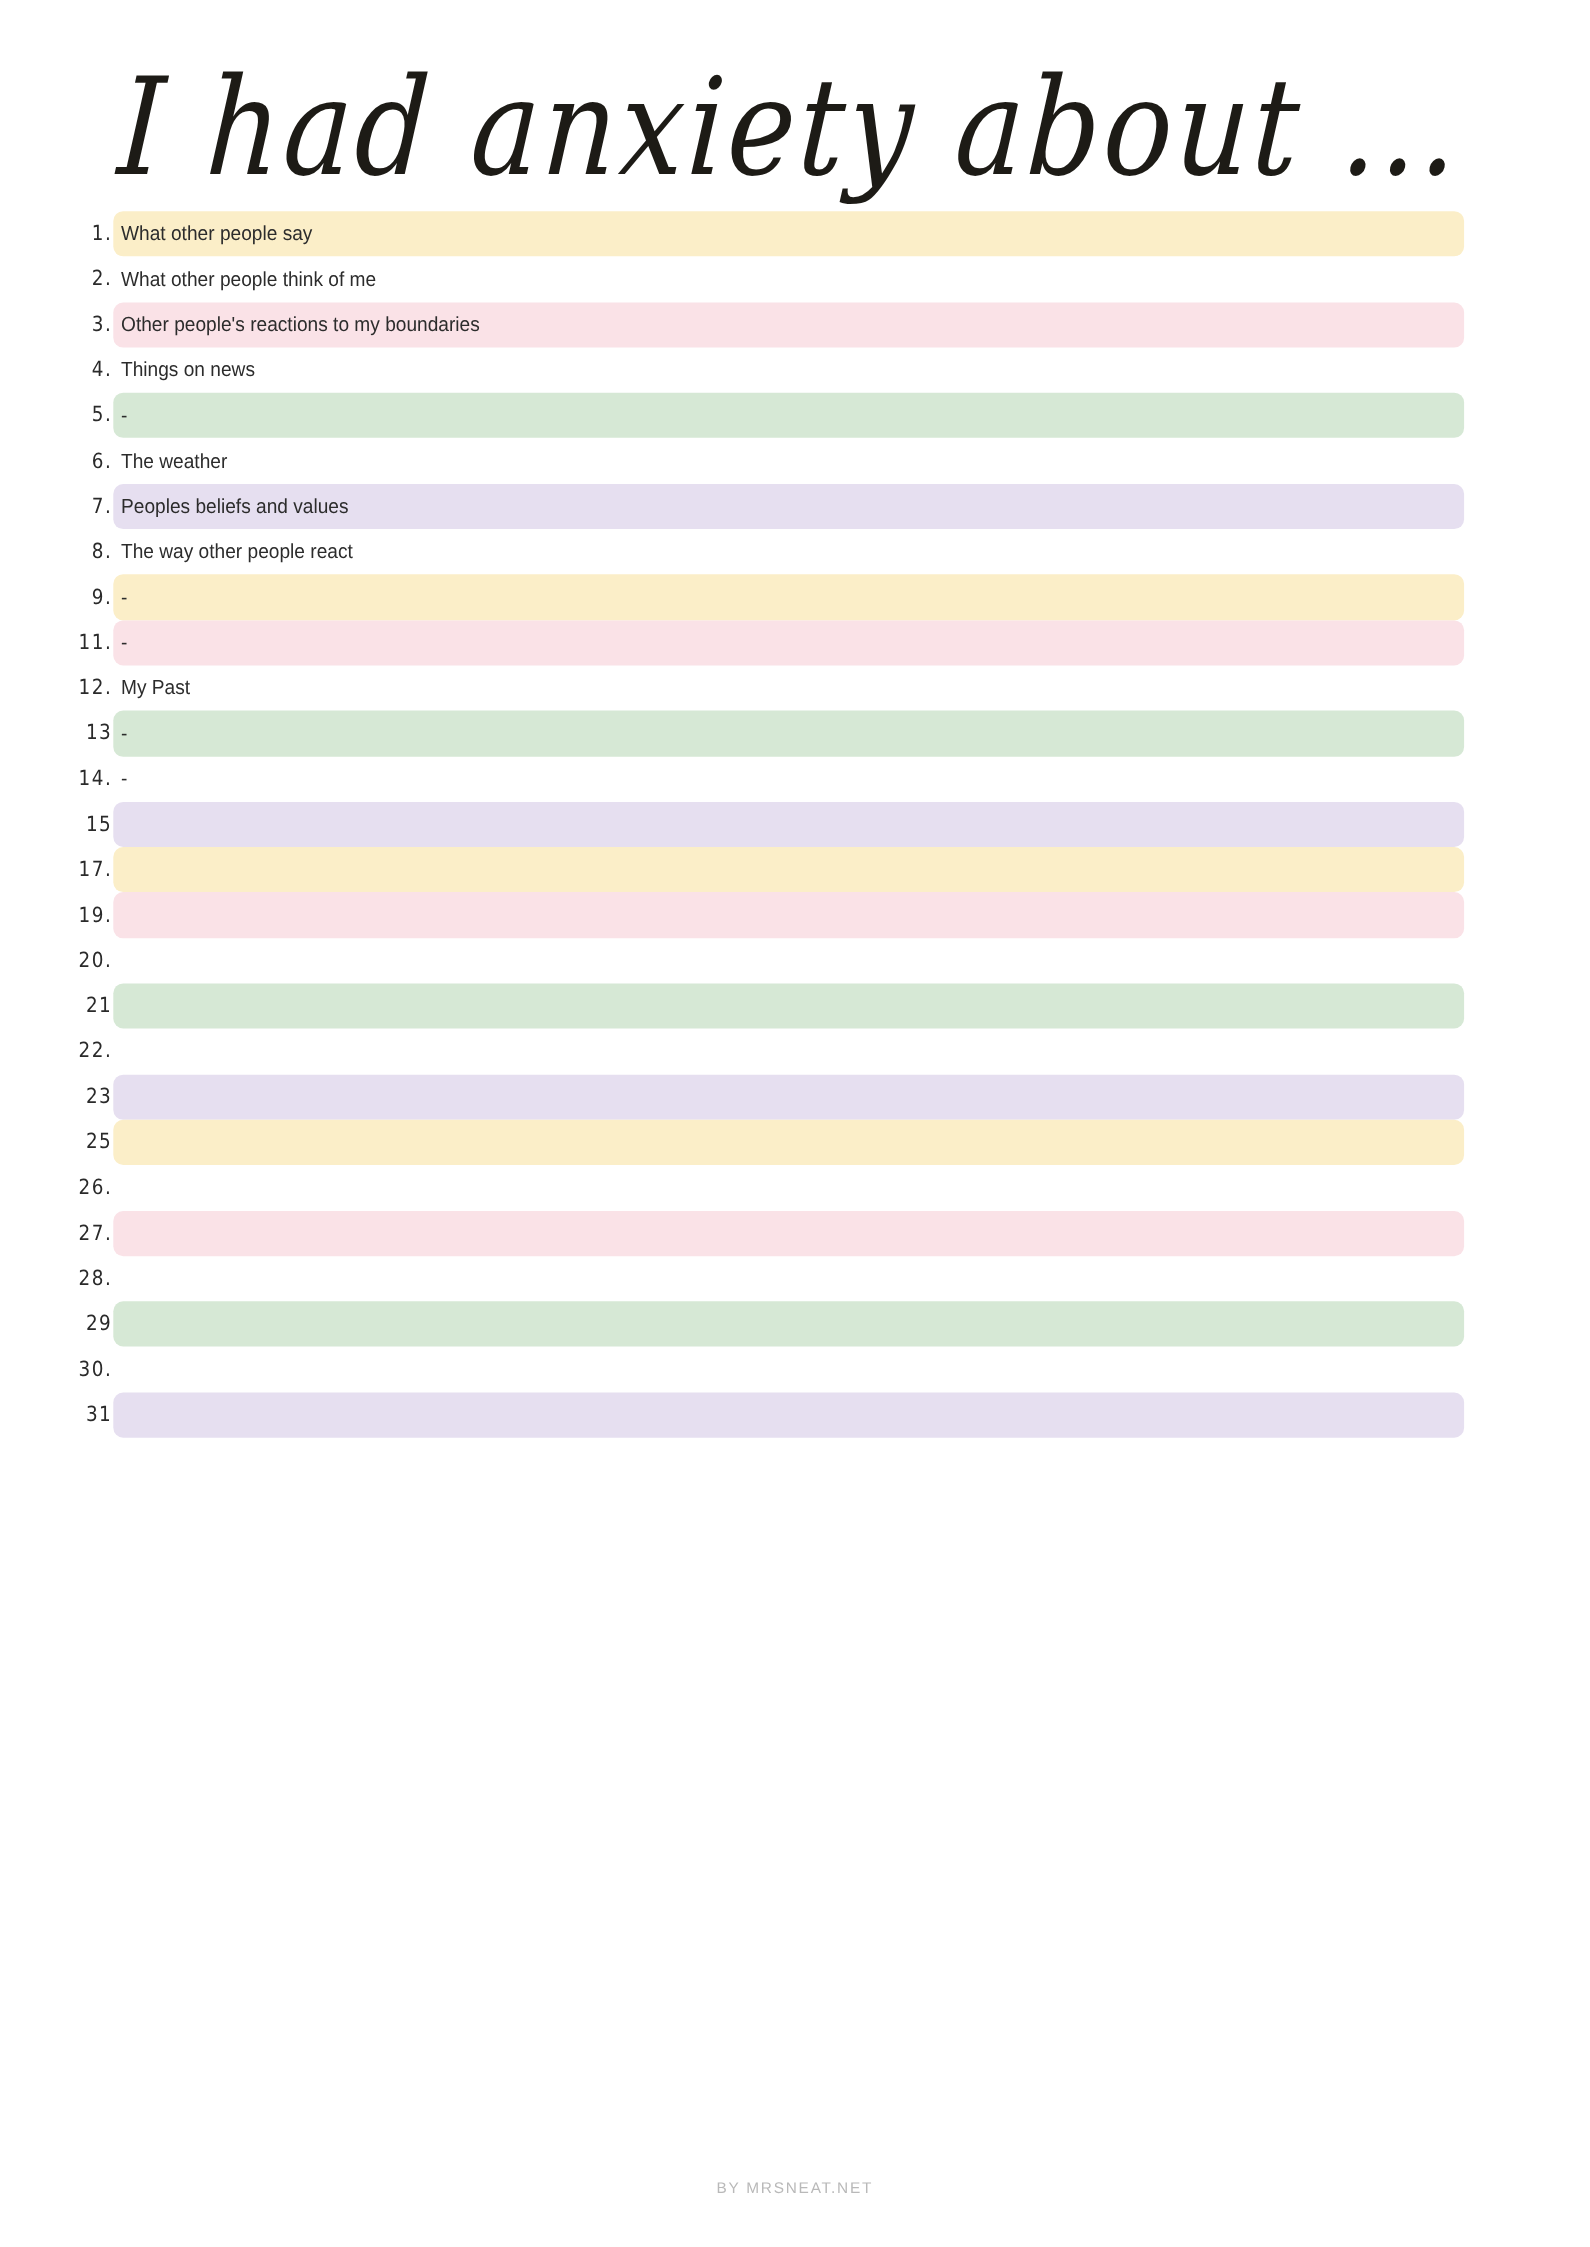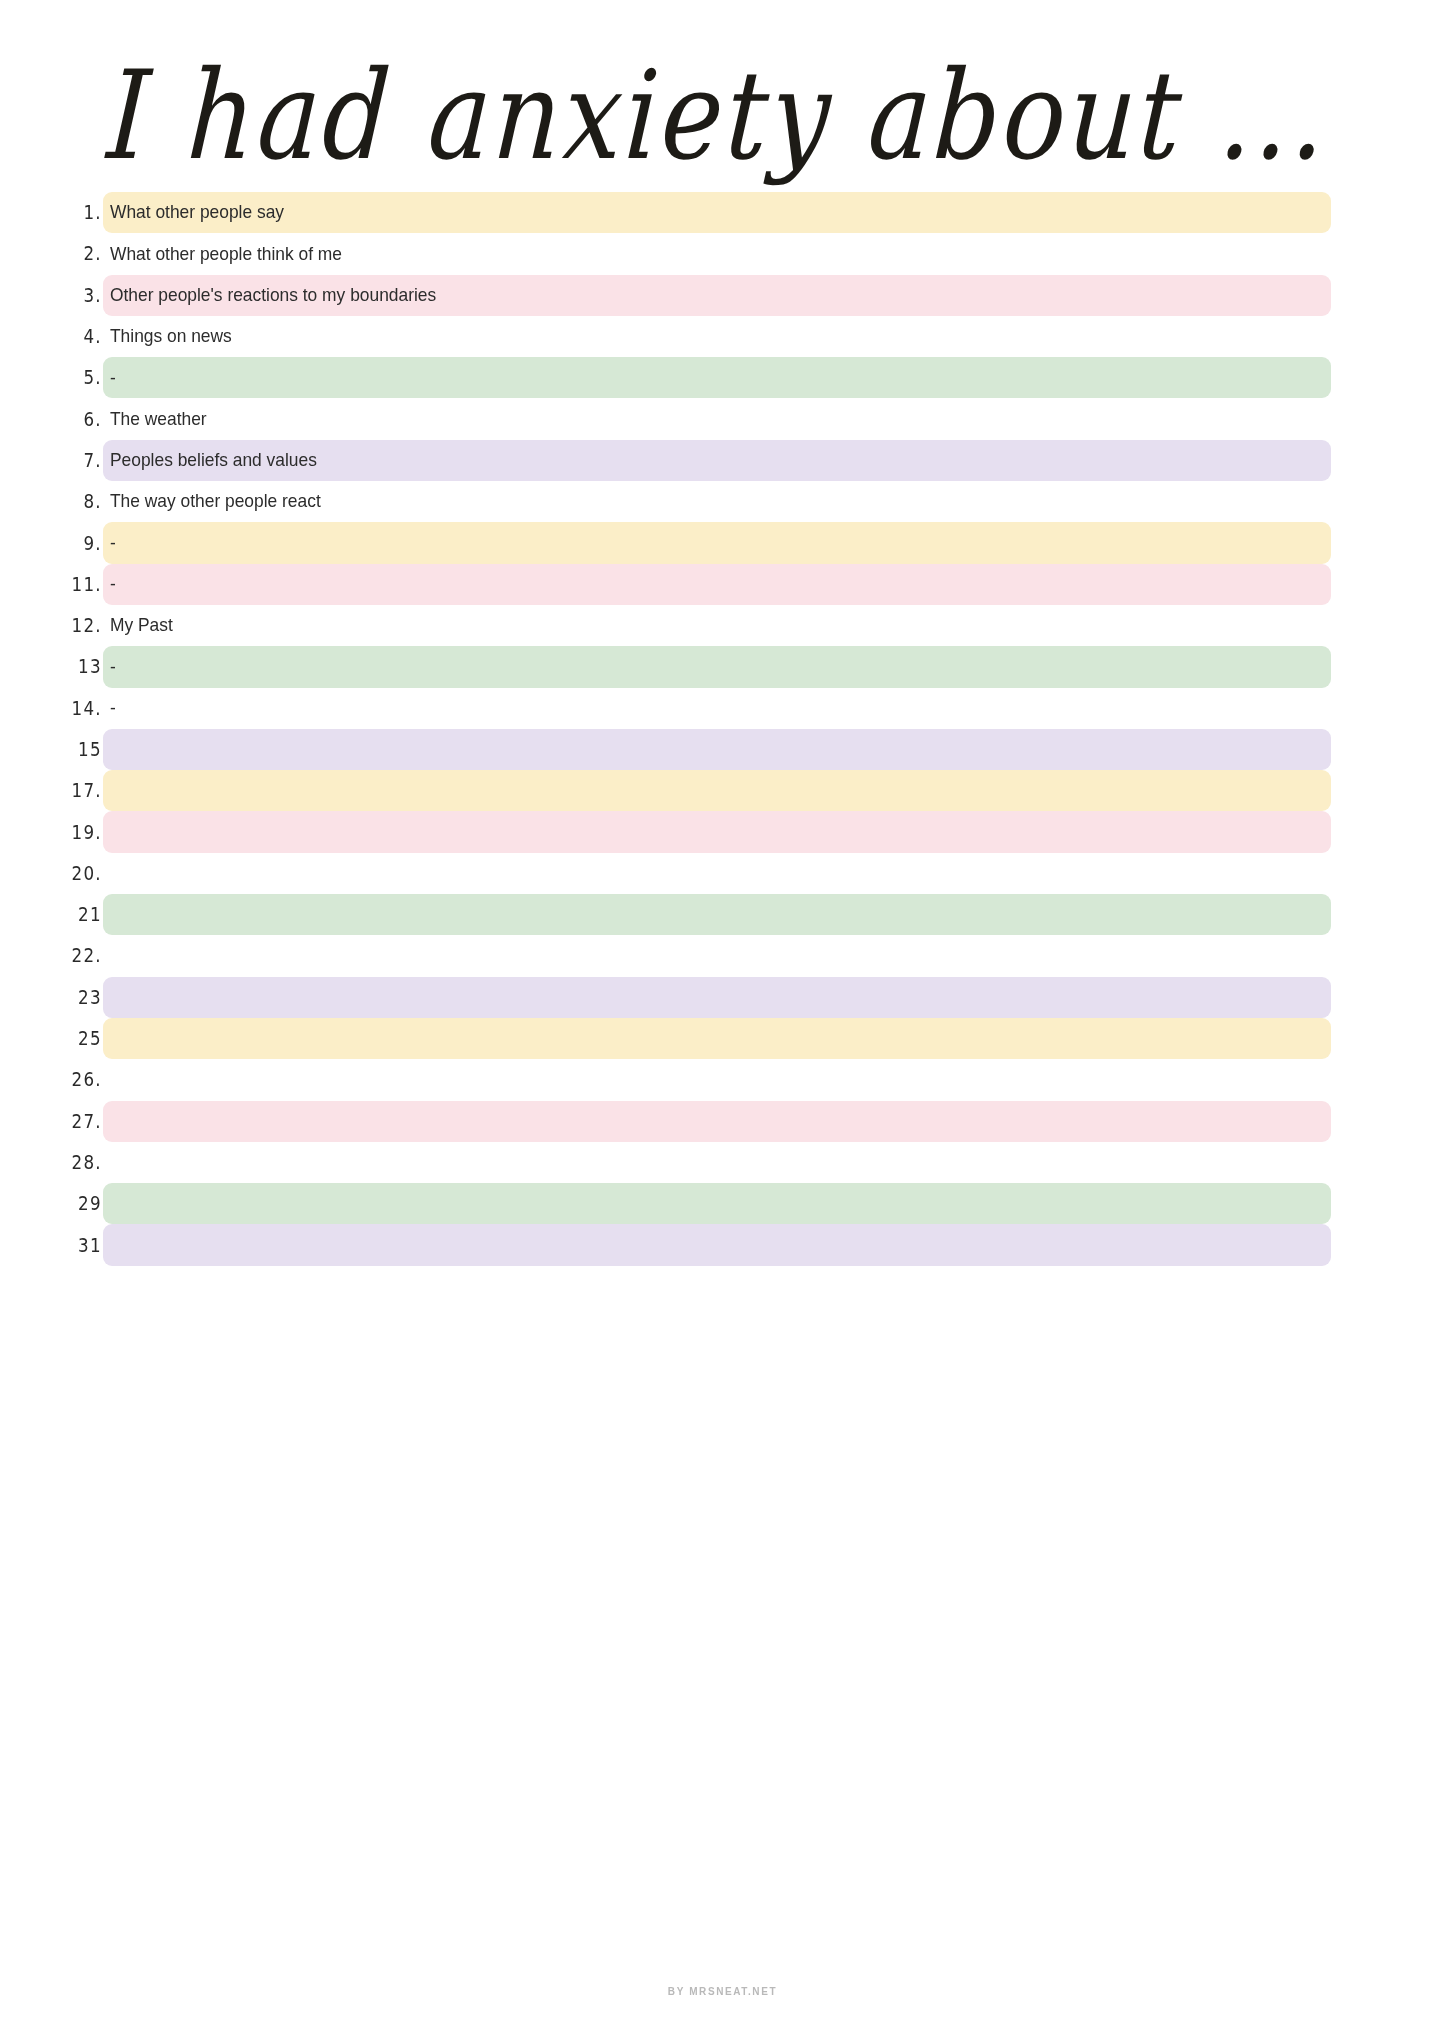--- a/index.html
+++ b/index.html
@@ -106,25 +106,24 @@
   .row.plain .bar { background: transparent; }
 
   
   .footer {
     position: absolute;
     bottom: 46px;
     left: 0;
     width: 1445px;
     text-align: center;
     font-family: "Liberation Sans", sans-serif;
-    font-size: 10px;
+    font-size: 14px;
     letter-spacing: 1.6px;
     color: #b9b9b9;
     text-transform: uppercase;
-    font-weight: bold;
   }
 </style>
 </head>
 <body>
 
 <div class="page">
 
   <div class="title-wrap">
     <div class="title">I had anxiety about ...</div>
   </div>
@@ -248,20 +247,25 @@
       <div class="row plain">
         <div class="bar" style="background: transparent;"></div>
         <div class="num">28.</div>
         <div class="text"></div>
       </div>
       <div class="row">
         <div class="bar" style="background: rgb(214, 232, 213);"></div>
         <div class="num">29</div>
         <div class="text"></div>
       </div>
+      <div class="row plain">
+        <div class="bar" style="background: transparent;"></div>
+        <div class="num">30.</div>
+        <div class="text"></div>
+      </div>
       <div class="row">
         <div class="bar" style="background: rgb(230, 223, 240);"></div>
         <div class="num">31</div>
         <div class="text"></div>
       </div>
     </div>
 
   <div class="footer">BY MRSNEAT.NET</div>
 
 </div>

